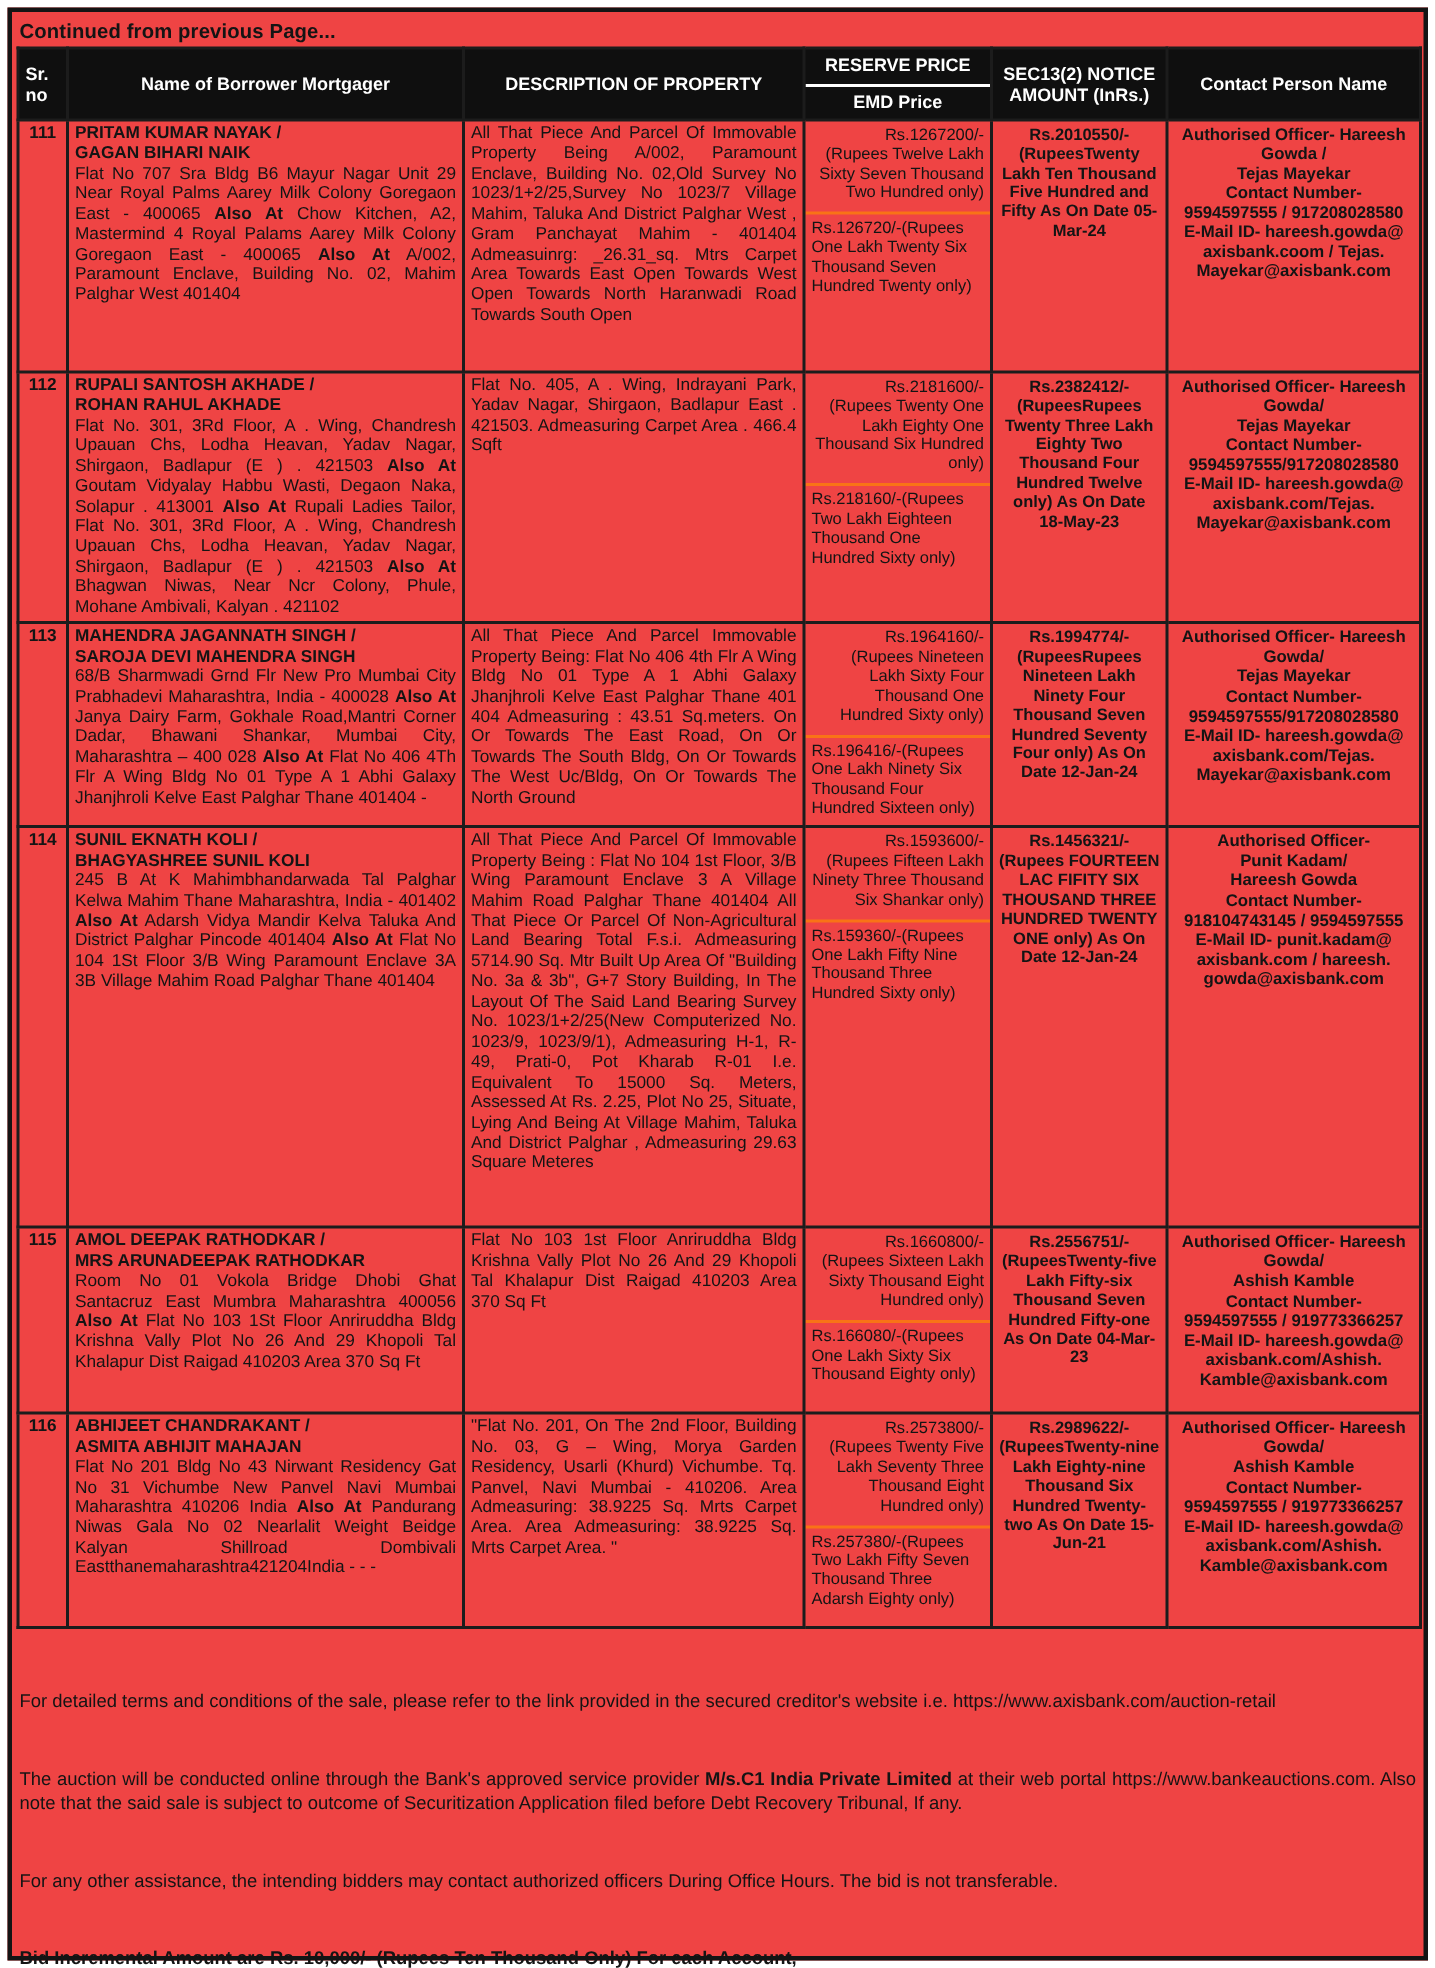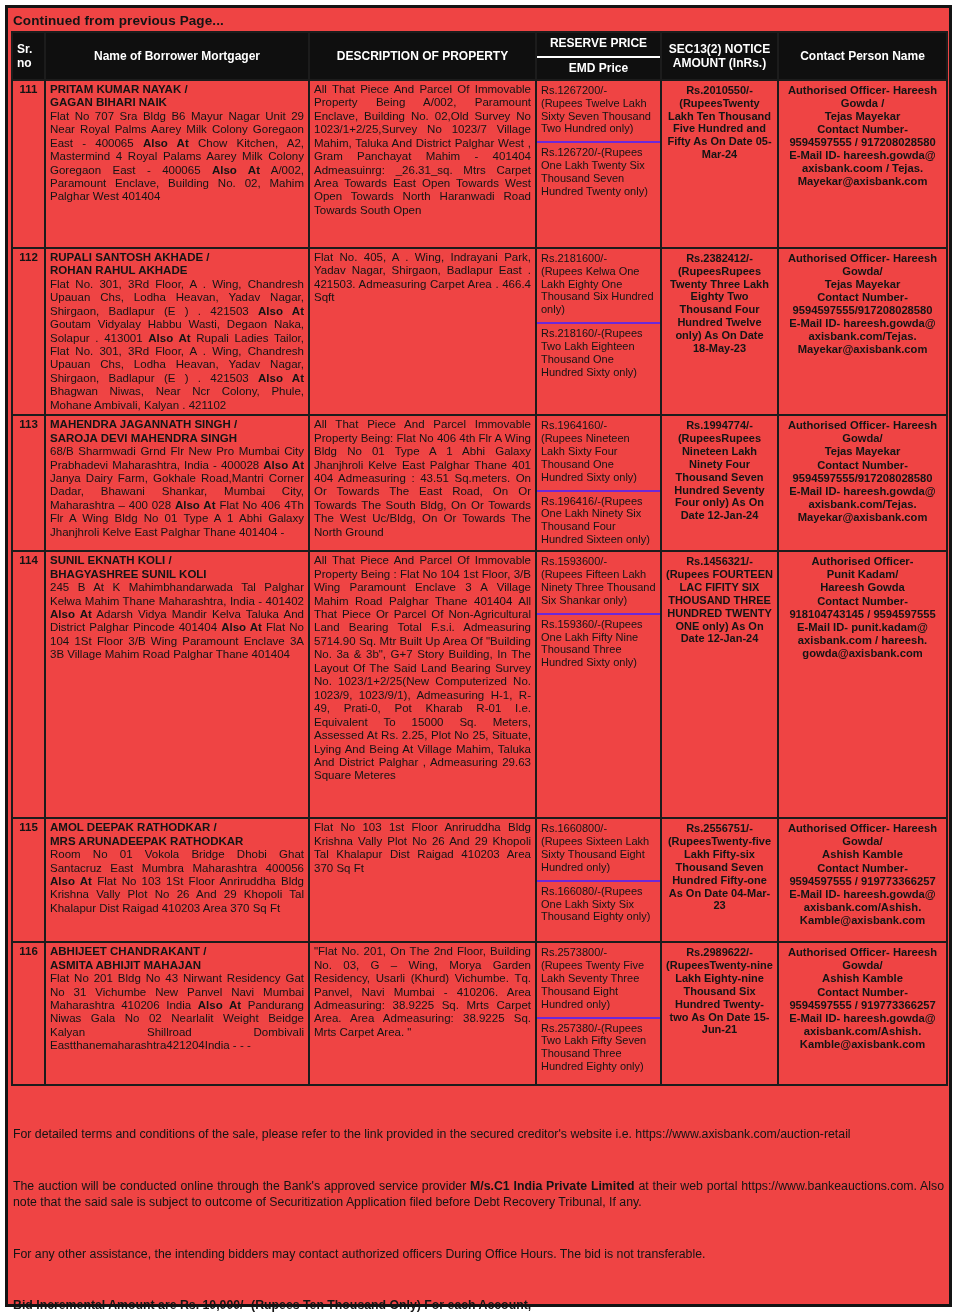--- a/index.html
+++ b/index.html
@@ -28,21 +28,21 @@
   th.h-price { padding: 0; }
   .h-reserve { border-bottom: 2px solid #ffffff; padding: 3px 2px 6px 2px; }
   .h-emd { padding: 3px 2px 3px 2px; }
   td { padding: 2px 4px; font-size: 11px; line-height: 1.17; }
   td.sr { font-weight: bold; text-align: center; font-size: 11.5px; padding-left: 1px; padding-right: 1px; }
   .name-title { font-weight: bold; white-space: pre-line; font-size: 11.5px; }
   .name-body { text-align: justify; font-size: 11.5px; }
   td.desc { text-align: justify; font-size: 11.5px; }
   td.price { padding: 0; }
   .reserve {
-    border-bottom: 2px solid #6d28d9; text-align: left; white-space: pre-line;
+    border-bottom: 2px solid #f97316; text-align: right; white-space: pre-line;
     padding: 3px 4px 6px 4px; overflow-wrap: break-word;
   }
   .emd { white-space: pre-line; padding: 3px 4px; overflow-wrap: break-word; }
   td.sec {
     font-weight: bold; text-align: center; white-space: pre-line;
     padding-top: 3px; overflow-wrap: break-word;
   }
   td.contact {
     font-weight: bold; text-align: center; white-space: pre-line;
     padding-top: 3px; overflow-wrap: break-word; font-size: 11.2px;
@@ -109,21 +109,21 @@
         <tr style="height:152px">
           <td class="sr">112</td>
           <td class="name">
             <div class="name-title">RUPALI SANTOSH AKHADE /
 ROHAN RAHUL AKHADE</div>
             <div class="name-body"><span>Flat No. 301, 3Rd Floor, A . Wing, Chandresh Upauan Chs, Lodha Heavan, Yadav Nagar, Shirgaon, Badlapur (E ) . 421503 </span><span class="b">Also At</span><span> Goutam Vidyalay Habbu Wasti, Degaon Naka, Solapur . 413001 </span><span class="b">Also At</span><span> Rupali Ladies Tailor, Flat No. 301, 3Rd Floor, A . Wing, Chandresh Upauan Chs, Lodha Heavan, Yadav Nagar, Shirgaon, Badlapur (E ) . 421503 </span><span class="b">Also At</span><span> Bhagwan Niwas, Near Ncr Colony, Phule, Mohane Ambivali, Kalyan . 421102</span></div>
           </td>
           <td class="desc">Flat No. 405, A . Wing, Indrayani Park, Yadav Nagar, Shirgaon, Badlapur East . 421503.  Admeasuring Carpet Area . 466.4 Sqft</td>
           <td class="price">
             <div class="reserve">Rs.2181600/-
-(Rupees Kelwa One Lakh Eighty One Thousand Six Hundred only)</div>
+(Rupees Twenty One Lakh Eighty One Thousand Six Hundred only)</div>
             <div class="emd">Rs.218160/-(Rupees Two Lakh Eighteen Thousand One Hundred Sixty only)</div>
           </td>
           <td class="sec">Rs.2382412/-
 (RupeesRupees Twenty Three Lakh  Eighty Two Thousand Four Hundred Twelve only) As On Date 18-May-23</td>
           <td class="contact">Authorised Officer- Hareesh Gowda/
 Tejas Mayekar
 Contact Number-
 9594597555/917208028580
 E-Mail ID- hareesh.gowda@ axisbank.com/Tejas. Mayekar@axisbank.com</td>
         </tr>
@@ -195,21 +195,21 @@
           <td class="sr">116</td>
           <td class="name">
             <div class="name-title">ABHIJEET CHANDRAKANT /
 ASMITA ABHIJIT MAHAJAN</div>
             <div class="name-body"><span>Flat No  201 Bldg No 43 Nirwant Residency Gat No 31 Vichumbe New Panvel  Navi Mumbai Maharashtra 410206 India </span><span class="b">Also At</span><span> Pandurang Niwas Gala No 02 Nearlalit Weight Beidge Kalyan Shillroad Dombivali Eastthanemaharashtra421204India - - -</span></div>
           </td>
           <td class="desc">"Flat No. 201, On The 2nd Floor, Building No. 03, G – Wing, Morya Garden Residency, Usarli (Khurd) Vichumbe. Tq. Panvel, Navi Mumbai - 410206. Area Admeasuring: 38.9225 Sq. Mrts Carpet Area. Area Admeasuring: 38.9225 Sq. Mrts Carpet Area.        "</td>
           <td class="price">
             <div class="reserve">Rs.2573800/-
 (Rupees Twenty Five Lakh Seventy Three Thousand Eight Hundred only)</div>
-            <div class="emd">Rs.257380/-(Rupees Two Lakh Fifty Seven Thousand Three Hundred Eighty only)</div>
+            <div class="emd">Rs.257380/-(Rupees Two Lakh Fifty Seven Thousand Three Adarsh Eighty only)</div>
           </td>
           <td class="sec">Rs.2989622/-
 (RupeesTwenty-nine Lakh Eighty-nine Thousand Six Hundred Twenty-two As On Date 15-Jun-21</td>
           <td class="contact">Authorised Officer- Hareesh Gowda/
 Ashish Kamble
 Contact Number-
 9594597555 / 919773366257
 E-Mail ID- hareesh.gowda@ axisbank.com/Ashish. Kamble@axisbank.com</td>
         </tr>
       </tbody>

